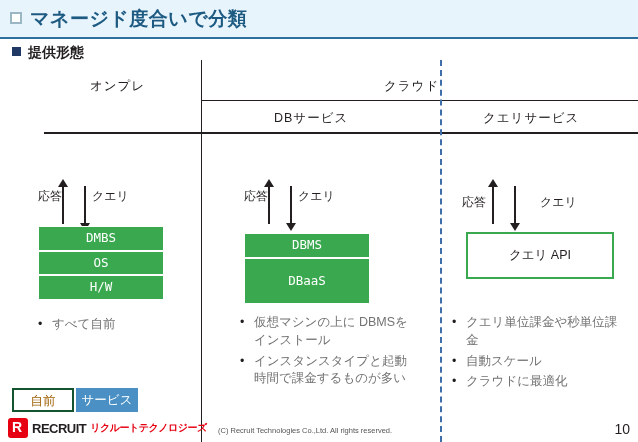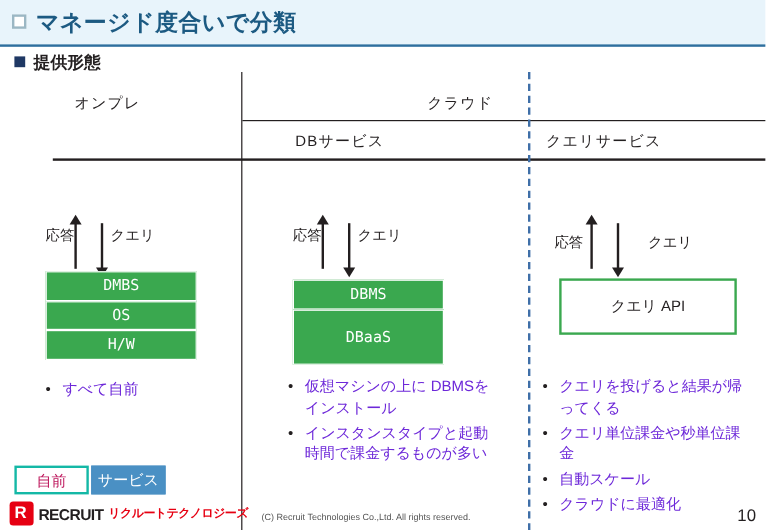--- a/index.html
+++ b/index.html
@@ -66,20 +66,21 @@
     margin-right: 7px;
     vertical-align: 1px;
   }
   
   .lbl {
     position: absolute;
     font-size: 12.5px;
     color: #231f20;
     white-space: nowrap;
     letter-spacing: 1px;
+    margin-left: 28px;
   }
   .hdr-onpre  { left: 62px;  top: 78px; }
   .hdr-cloud  { left: 356px; top: 78px; }
   .hdr-db     { left: 246px; top: 110px; }
   .hdr-query  { left: 455px; top: 110px; }
 
   
   .rule {
     position: absolute;
     background: #231f20;
@@ -162,21 +163,21 @@
     border: 2px solid #3aa84f;
     font-family: "Liberation Sans", sans-serif;
     font-size: 12.5px;
     padding: 12px 0;
     line-height: 1.5;
   }
   
   .bullets {
     position: absolute;
     font-size: 12.5px;
-    color: #6d28d9;
+    color: #737373;
     line-height: 1.42;
   }
   .bullets .li {
     position: relative;
     padding-left: 14px;
     margin-bottom: 3px;
   }
   .bullets .li::before {
     content: "•";
     position: absolute;
@@ -188,22 +189,22 @@
     position: absolute;
     width: 62px; height: 24px;
     box-sizing: border-box;
     font-size: 12.5px;
     text-align: center;
     line-height: 22px;
   }
   .legend-jizen {
     left: 12px; top: 388px;
     background: #ffffff;
-    border: 2px solid #14b8a6;
-    color: #be185d;
+    border: 2px solid #14532d;
+    color: #a16207;
   }
   .legend-service {
     left: 76px; top: 388px;
     background: #4a90c4;
     color: #ffffff;
     border: 1px solid #4a90c4;
   }
   
   .logo {
     position: absolute;
@@ -319,21 +320,20 @@
     <div class="arrow-down"></div>
   </div>
   <div class="arrow-label" style="left:462px; top:194px;">応答</div>
   <div class="arrow-label" style="left:540px; top:194px;">クエリ</div>
 
   <div class="stack" style="left:466px; top:232px; width:148px;border-radius:22px;">
     <div class="box api">クエリ API</div>
   </div>
 
   <div class="bullets" style="left:452px; top:314px; width:176px;">
-    <div class="li">クエリを投げると結果が帰ってくる</div>
     <div class="li">クエリ単位課金や秒単位課金</div>
     <div class="li">自動スケール</div>
     <div class="li">クラウドに最適化</div>
   </div>
 
   <div class="legend-box legend-jizen">自前</div>
   <div class="legend-box legend-service">サービス</div>
 
   <div class="logo">
     <div class="logo-mark"></div>

